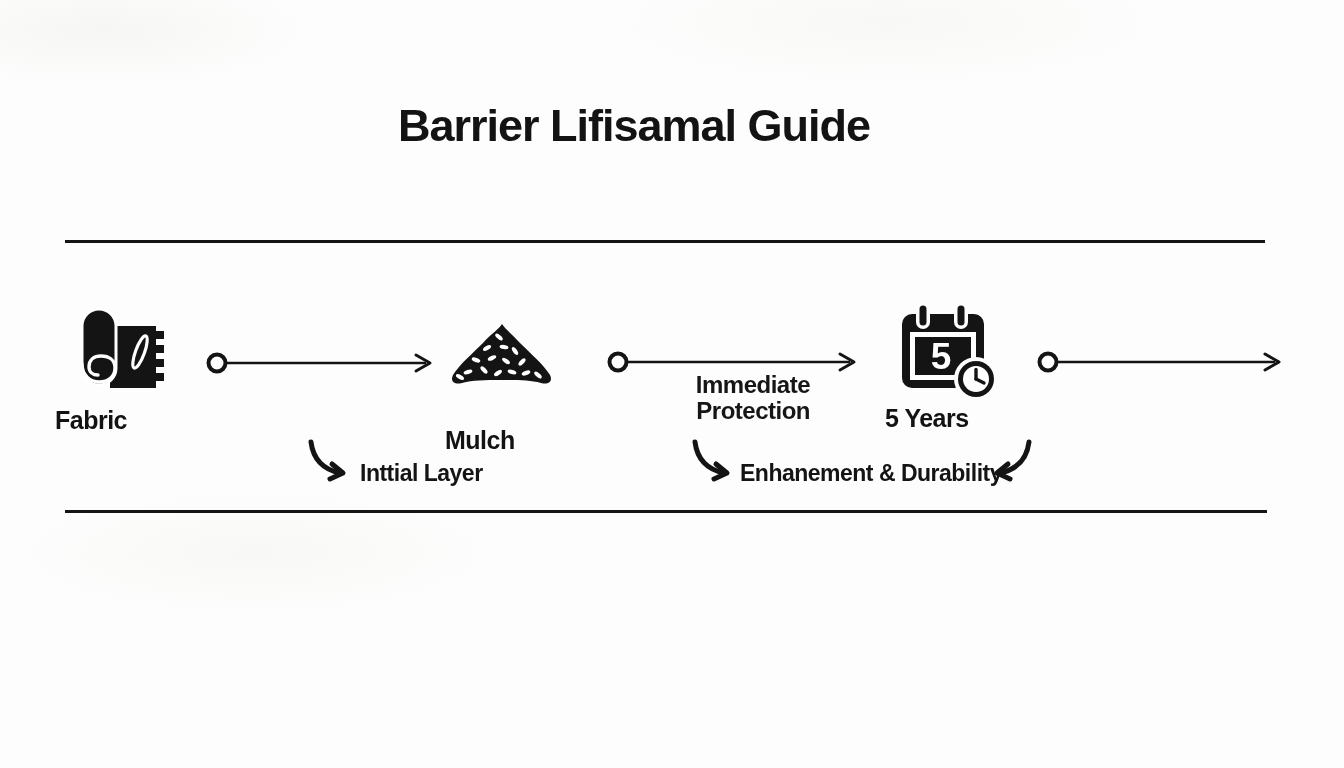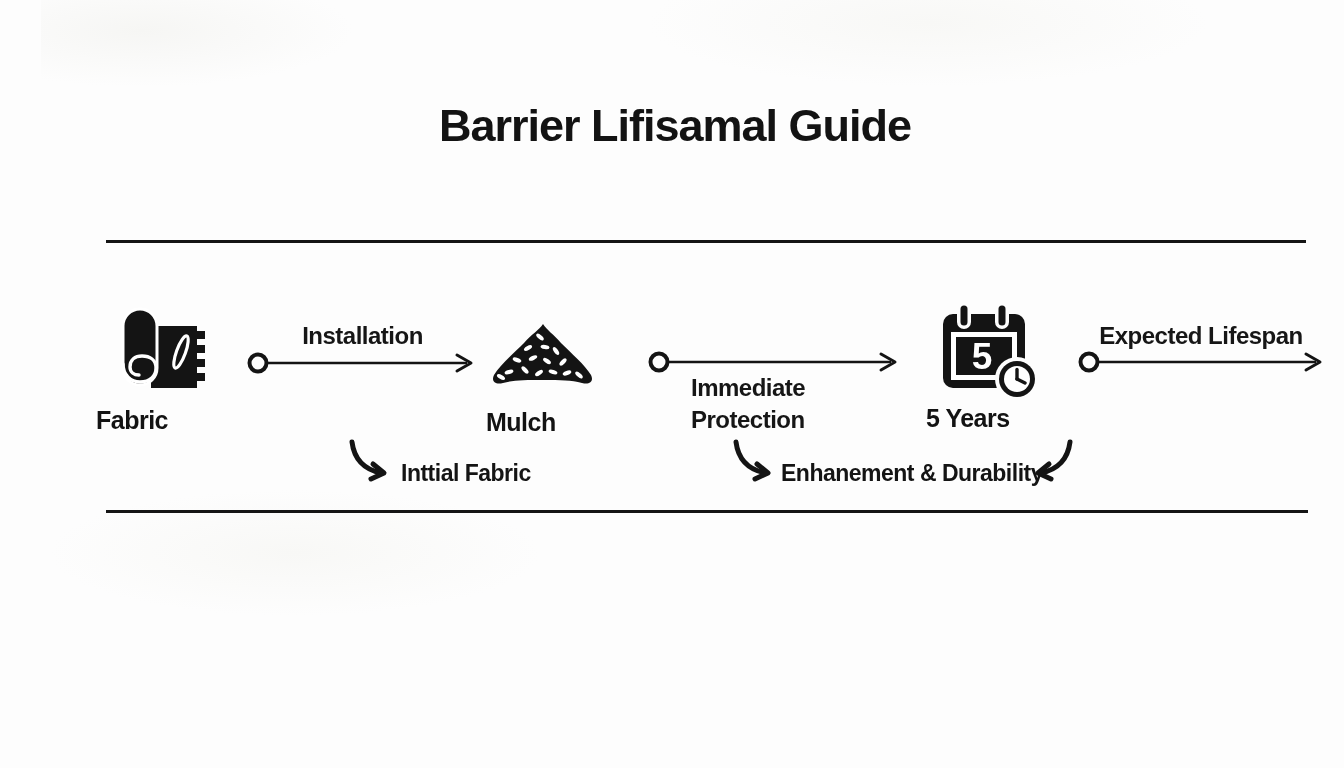--- a/index.html
+++ b/index.html
@@ -10,35 +10,34 @@
     color:#141414;
     overflow:hidden;
   }
   .canvas{
     position:relative;width:1268px;height:768px;
     background:
       radial-gradient(ellipse 300px 80px at 8% 4%, #f6f6f4 0%, rgba(246,246,244,0) 70%),
       radial-gradient(ellipse 400px 90px at 70% 3%, #f8f8f6 0%, rgba(248,248,246,0) 70%),
       radial-gradient(ellipse 350px 90px at 20% 72%, #f8f8f6 0%, rgba(248,248,246,0) 70%),
       #fdfdfd;
-    margin-left: 41px;
   }
   .abs{position:absolute;}
   .page-title{
     left:0;right:0;top:100px;text-align:center;
     font-size:45px;font-weight:700;letter-spacing:-1px;color:#131313;
   }
   .rule{height:3px;background:#151515;}
   .step-label{
     font-size:25px;font-weight:700;text-align:left;color:#131313;letter-spacing:-0.5px;
   }
   .arrow-label{
     font-size:24px;font-weight:700;text-align:center;color:#161616;letter-spacing:-0.5px;
   }
-  .arrow-label.left-align{text-align:left;line-height:32px;}
+  .arrow-label.left-align{text-align:right;line-height:26px;}
   .note-label{
     font-size:23px;font-weight:700;color:#141414;letter-spacing:-0.5px;white-space:nowrap;
   }
   svg{display:block;}
 </style>
 </head>
 <body>
 
 <div class="canvas">
 
@@ -54,21 +53,20 @@
 
       <ellipse cx="68" cy="48" rx="4.5" ry="17" transform="rotate(20 68 48)" fill="none" stroke="#ffffff" stroke-width="3.2"></ellipse>
 
       <path fill="#141414" stroke="#ffffff" stroke-width="3" d="M10,22 A17,17 0 0 1 44,22 L44,64 A17,17 0 0 1 10,64 Z"></path>
 
       <path fill="none" stroke="#ffffff" stroke-width="3.4" stroke-linecap="round" d="M10,60 C10,71 18,78 27,78 C37,78 43,72 43,64 C43,56 37,52 29,52 C22,52 17,56 17,63 C17,68 21,71 26,71"></path>
     </svg>
   </div>
   <div class="abs step-label" style="left:55px;top:406px;width:130px;">Fabric</div>
 
-  <div class="abs arrow-label" style="left:204px;top:322px;width:235px;">Installation</div>
   <div class="abs" style="left:204px;top:350px;">
     <svg width="235" height="26" viewBox="0 0 235 26">
       <circle cx="13" cy="13" r="8.5" fill="#fdfdfd" stroke="#141414" stroke-width="4"></circle>
       <line x1="21.5" y1="13" x2="222" y2="13" stroke="#141414" stroke-width="2.6"></line>
       <path d="M212,5 L226,13 L212,21" fill="none" stroke="#141414" stroke-width="3" stroke-linecap="round" stroke-linejoin="round"></path>
     </svg>
   </div>
 
   <div class="abs" style="left:446px;top:320px;">
     <svg width="112" height="70" viewBox="0 0 112 70">
@@ -85,21 +83,21 @@
         <ellipse cx="22" cy="52" rx="4.5" ry="2.1" transform="rotate(-15 22 52)"></ellipse>
         <ellipse cx="38" cy="50" rx="4.5" ry="2.1" transform="rotate(45 38 50)"></ellipse>
         <ellipse cx="52" cy="53" rx="4.5" ry="2.1" transform="rotate(-35 52 53)"></ellipse>
         <ellipse cx="66" cy="52" rx="4.5" ry="2.1" transform="rotate(15 66 52)"></ellipse>
         <ellipse cx="80" cy="53" rx="4.5" ry="2.1" transform="rotate(-20 80 53)"></ellipse>
         <ellipse cx="92" cy="55" rx="4.5" ry="2.1" transform="rotate(40 92 55)"></ellipse>
         <ellipse cx="14" cy="57" rx="4.5" ry="2.1" transform="rotate(30 14 57)"></ellipse>
       </g>
     </svg>
   </div>
-  <div class="abs step-label" style="left:445px;top:408px;width:122px;">Mulch</div>
+  <div class="abs step-label" style="left:445px;top:426px;width:122px;">Mulch</div>
 
   <div class="abs" style="left:605px;top:349px;">
     <svg width="258" height="26" viewBox="0 0 258 26">
       <circle cx="13" cy="13" r="8.5" fill="#fdfdfd" stroke="#141414" stroke-width="4"></circle>
       <line x1="21.5" y1="13" x2="245" y2="13" stroke="#141414" stroke-width="2.6"></line>
       <path d="M235,5 L249,13 L235,21" fill="none" stroke="#141414" stroke-width="3" stroke-linecap="round" stroke-linejoin="round"></path>
     </svg>
   </div>
   <div class="abs arrow-label left-align" style="left:650px;top:372px;width:160px;">Immediate Protection</div>
 
@@ -118,36 +116,35 @@
 
       <circle cx="80" cy="79" r="22" fill="#fdfdfd"></circle>
       <circle cx="80" cy="79" r="18" fill="#141414"></circle>
       <circle cx="80" cy="79" r="13" fill="#ffffff"></circle>
       <line x1="80" y1="79" x2="80" y2="69.5" stroke="#141414" stroke-width="3.4" stroke-linecap="round"></line>
       <line x1="80" y1="79" x2="88" y2="83" stroke="#141414" stroke-width="3.4" stroke-linecap="round"></line>
     </svg>
   </div>
   <div class="abs step-label" style="left:885px;top:404px;width:126px;">5 Years</div>
 
-  <div class="abs arrow-label" style="left:1035px;top:322px;width:250px;">Expected Lifespan</div>
   <div class="abs" style="left:1035px;top:349px;">
     <svg width="250" height="26" viewBox="0 0 250 26">
       <circle cx="13" cy="13" r="8.5" fill="#fdfdfd" stroke="#141414" stroke-width="4"></circle>
       <line x1="21.5" y1="13" x2="240" y2="13" stroke="#141414" stroke-width="2.6"></line>
       <path d="M230,5 L244,13 L230,21" fill="none" stroke="#141414" stroke-width="3" stroke-linecap="round" stroke-linejoin="round"></path>
     </svg>
   </div>
 
   <div class="abs" style="left:302px;top:438px;">
     <svg width="52" height="46" viewBox="0 0 52 46">
       <path d="M9,4 C11,20 19,31 38,35" fill="none" stroke="#141414" stroke-width="5" stroke-linecap="round"></path>
       <path d="M30,26 L41,35 L28,41" fill="none" stroke="#141414" stroke-width="5" stroke-linecap="round" stroke-linejoin="round"></path>
     </svg>
   </div>
-  <div class="abs note-label" style="left:360px;top:460px;">Inttial Fabric</div>
+  <div class="abs note-label" style="left:360px;top:460px;">Inttial Layer</div>
 
   <div class="abs" style="left:686px;top:438px;">
     <svg width="52" height="46" viewBox="0 0 52 46">
       <path d="M9,4 C11,20 19,31 38,35" fill="none" stroke="#141414" stroke-width="5" stroke-linecap="round"></path>
       <path d="M30,26 L41,35 L28,41" fill="none" stroke="#141414" stroke-width="5" stroke-linecap="round" stroke-linejoin="round"></path>
     </svg>
   </div>
   <div class="abs note-label" style="left:740px;top:460px;">Enhanement &amp; Durability</div>
   <div class="abs" style="left:986px;top:438px;">
     <svg width="52" height="46" viewBox="0 0 52 46">

